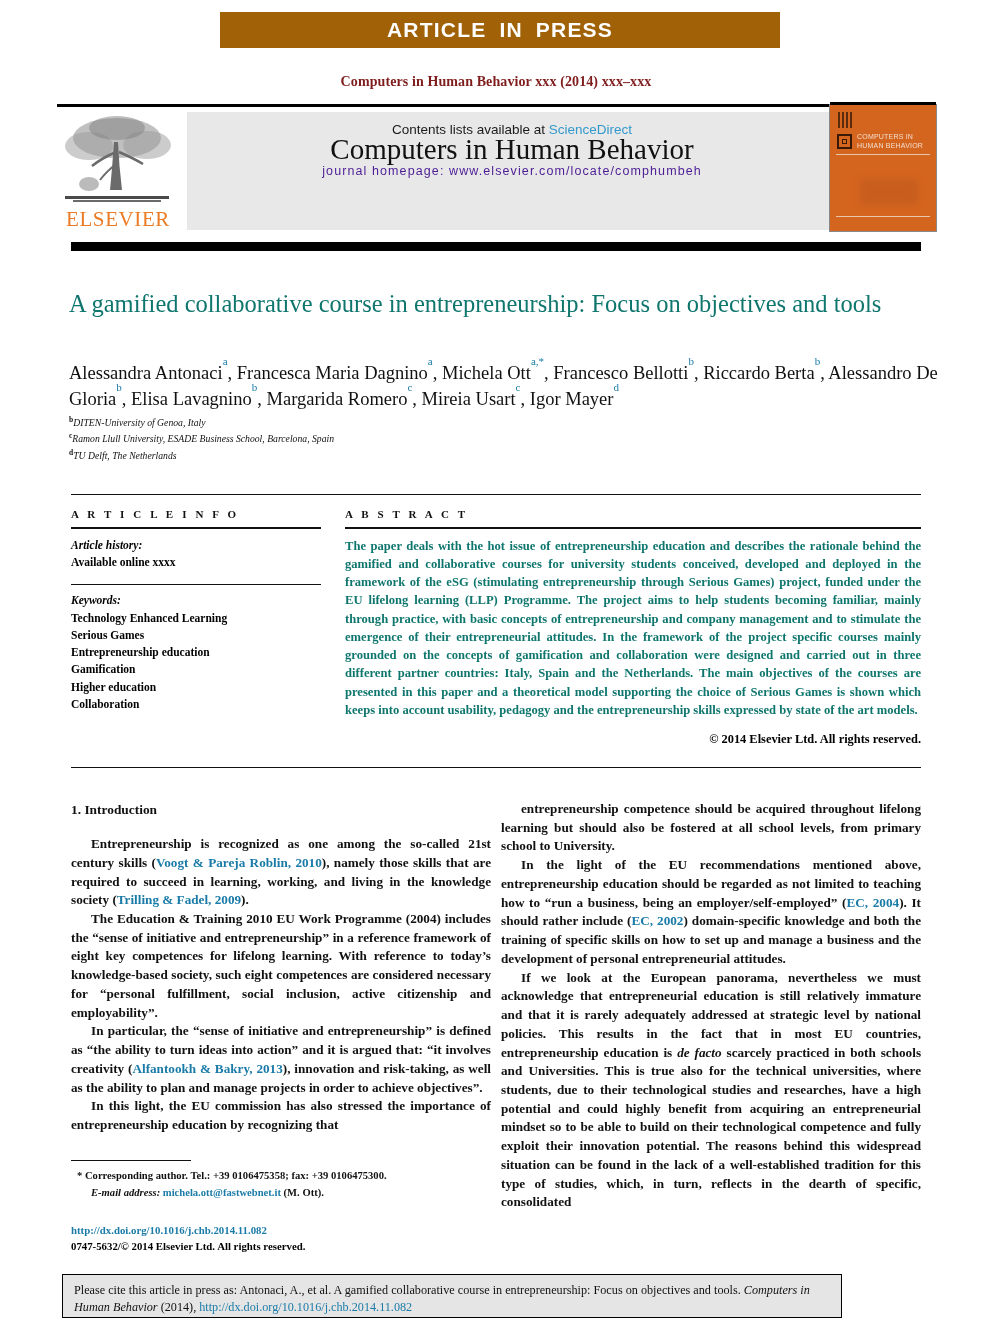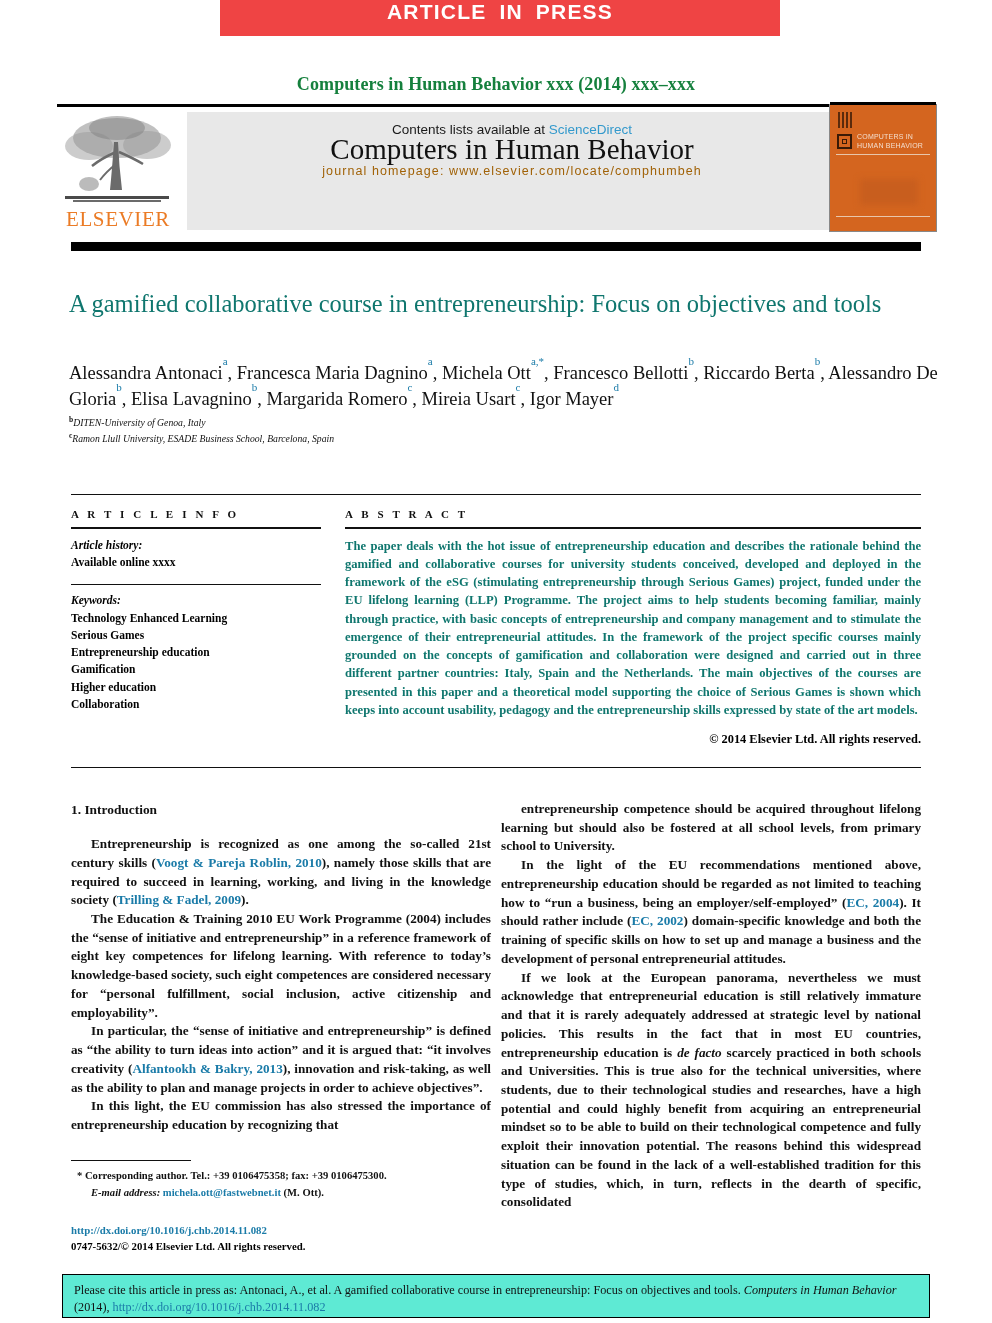--- a/index.html
+++ b/index.html
@@ -14,47 +14,48 @@
     font-family: "Liberation Serif", serif;
     color: #000;
     position: relative;
     overflow: hidden;
   }
 
   
   .aip-banner {
     position: absolute;
     left: 220px;
-    top: 0;
+    top: 12px;
     width: 560px;
     height: 36px;
-    background: #ef4444;
+    background: #a16207;
     display: flex;
+    align-items: center;
     justify-content: center;
   }
   .aip-banner span {
     font-family: "Liberation Sans", sans-serif;
     font-weight: bold;
     font-size: 21px;
     letter-spacing: 1.2px;
     color: #ffffff;
     word-spacing: 6px;
   }
 
   
   .runhead {
     position: absolute;
     left: 0;
     right: 0;
     top: 74px;
     text-align: center;
     font-family: "Liberation Serif", serif;
     font-weight: bold;
-    font-size: 18px;
-    color: #15803d;
+    font-size: 14px;
+    color: #7f1d1d;
     letter-spacing: 0.1px;
   }
 
   
   .masthead {
     position: absolute;
     left: 57px;
     top: 104px;
     width: 880px;
     height: 130px;
@@ -108,21 +109,21 @@
     font-family: "Liberation Serif", serif;
     font-size: 29px;
     color: #111;
     line-height: 1;
     margin-top: -2px;
   }
   .homepage-line {
     font-family: "Liberation Sans", sans-serif;
     font-size: 12.5px;
     letter-spacing: 1.1px;
-    color: #a16207;
+    color: #4c1d95;
   }
   .cover-thumb {
     position: absolute;
     right: 0;
     top: 0;
     width: 108px;
     height: 128px;
     background: #d4651f;
     border: 1px solid #888;
   }
@@ -359,23 +360,23 @@
     line-height: 1.5;
     font-weight: bold;
   }
   .doi-link { color: #1a7ba8; }
 
   
   .cite-box {
     position: absolute;
     left: 62px;
     top: 1274px;
-    width: 868px;
+    width: 780px;
     height: 44px;
-    background: #5eead4;
+    background: #e5e5e5;
     border: 1px solid #000;
     padding: 7px 11px;
     font-family: "Liberation Serif", serif;
     font-size: 12.2px;
     line-height: 1.42;
     color: #111;
   }
   .cite-box i { font-style: italic; }
 </style>
 </head>
@@ -432,20 +433,21 @@
 
 <div class="title-block">
   <h1 class="paper-title">A gamified collaborative course in entrepreneurship: Focus on objectives and tools</h1>
 </div>
 
 <div class="authors"><span>Alessandra Antonaci</span><sup>a</sup>, <span>Francesca Maria Dagnino</span><sup>a</sup>, <span>Michela Ott</span><sup>a,*</sup>, <span>Francesco Bellotti</span><sup>b</sup>, <span>Riccardo Berta</span><sup>b</sup>, <span>Alessandro De Gloria</span><sup>b</sup>, <span>Elisa Lavagnino</span><sup>b</sup>, <span>Margarida Romero</span><sup>c</sup>, <span>Mireia Usart</span><sup>c</sup>, <span>Igor Mayer</span><sup>d</sup></div>
 
 <div class="affils">
     <div><sup>b</sup>DITEN-University of Genoa, Italy</div>
     <div><sup>c</sup>Ramon Llull University, ESADE Business School, Barcelona, Spain</div>
+    <div><sup>d</sup>TU Delft, The Netherlands</div>
   </div>
 
 <div class="band-rule-top"></div>
 
 <div class="info-col">
   <div class="sec-head">A R T I C L E   I N F O</div>
   <div class="sec-underline"></div>
   <div class="info-sub">Article history:</div>
   <div class="info-line">Available online xxxx</div>
   <div class="info-gap"></div>

